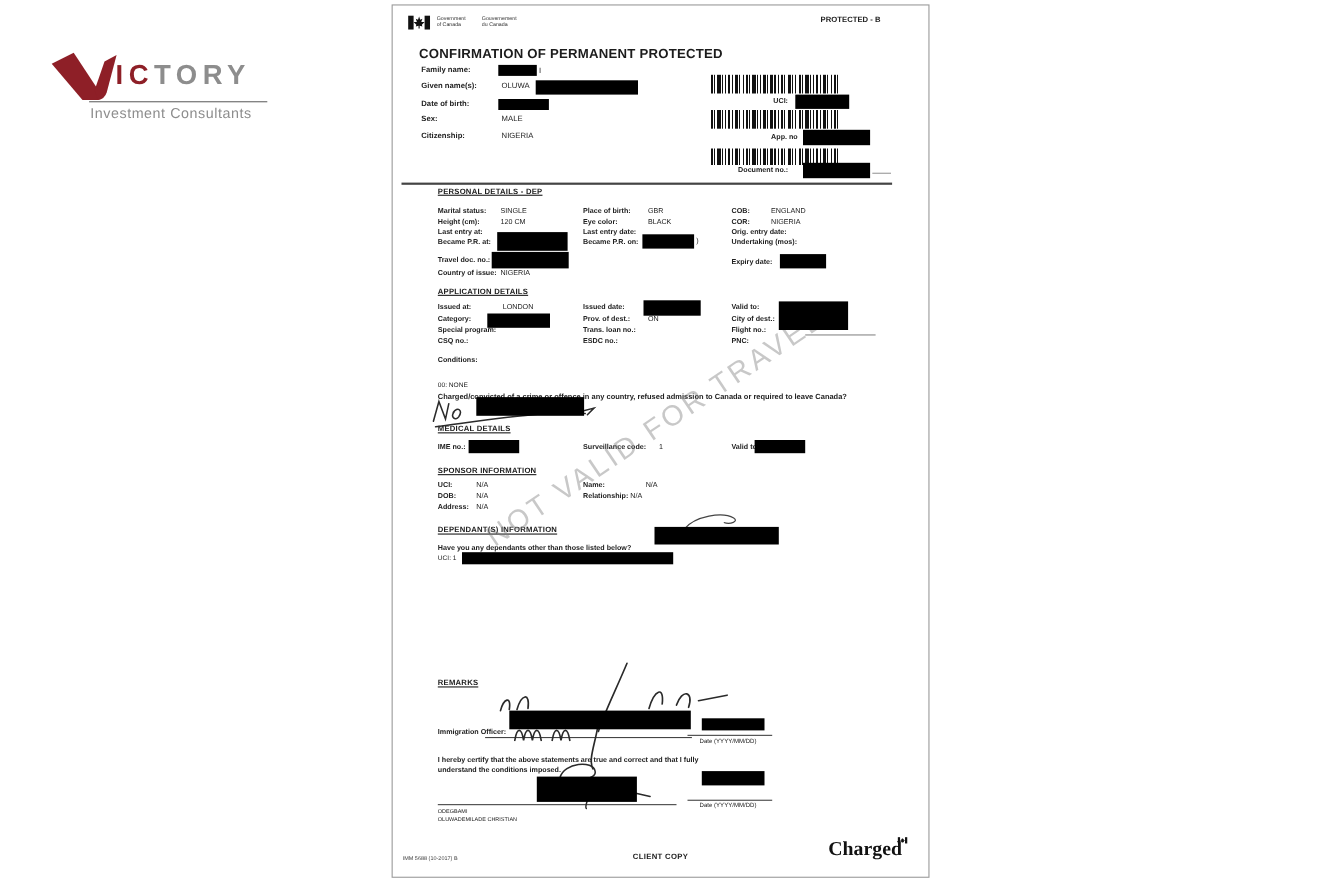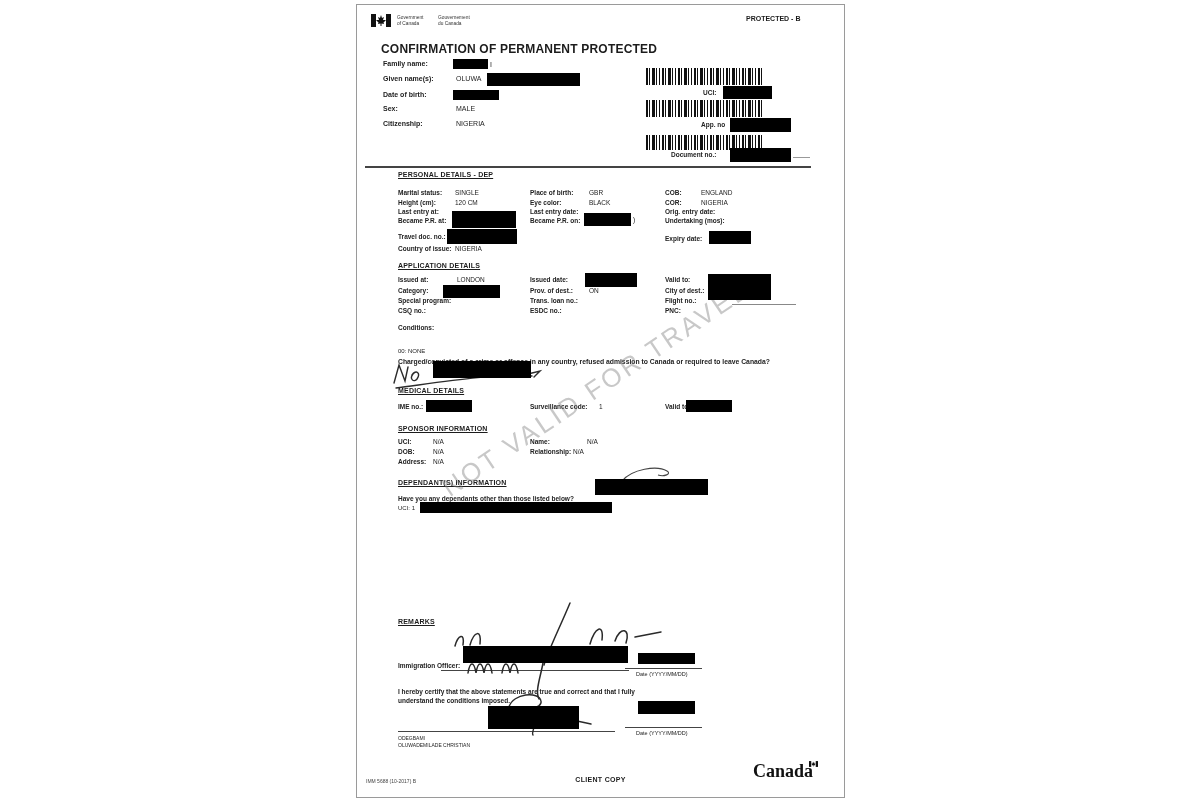--- a/index.html
+++ b/index.html
@@ -36,20 +36,31 @@
             font-size:18px;font-weight:bold;color:#111;white-space:nowrap;}
   .clientcopy{position:absolute;left:0;top:771px;width:100%;text-align:center;
               font-size:7px;font-weight:bold;letter-spacing:.3px;}
   .formno{position:absolute;left:9px;top:773px;font-size:5px;color:#444;white-space:nowrap;}
 </style>
 </head>
 <body>
 
 <div class="canvas">
 
+  <div class="vlogo">
+    <svg class="vlogo-swoosh" width="62" height="46" viewBox="0 0 62 46">
+      <path d="M2,12 L22,2 L47,40 Q49,44 44,45 L30,45 Z" fill="#8e1f27"></path>
+      <path d="M44,45 Q50,44 52,38 L61,4 L50,10 L41,36 Z" fill="#8e1f27"></path>
+    </svg>
+    <div class="vlogo-word">
+      <span style="color:#8e1f27;">IC</span><span style="color:#8d8d8d;">TORY</span>
+    </div>
+    <div class="vlogo-line"></div>
+    <div class="vlogo-sub">Investment Consultants</div>
+  </div>
 
   <div class="page">
 
     <div class="watermark">NOT VALID FOR TRAVEL</div>
 
     <svg class="sig" style="left:14px;top:9px;z-index:3;" width="20" height="13" viewBox="0 0 20 13">
       <rect x="0" y="0" width="5" height="13" fill="#111"></rect>
       <rect x="15" y="0" width="5" height="13" fill="#111"></rect>
       <path d="M10,1 L11,4 L13,3 L12,6 L15,6 L12.5,8.5 L13,10 L10.5,9.5 L10.5,12 L9.5,12 L9.5,9.5 L7,10 L7.5,8.5 L5,6 L8,6 L7,3 L9,4 Z" fill="#111"></path>
     </svg>
@@ -226,21 +237,21 @@
     <div class="rule" style="left:41px;top:726px;width:217px;"></div>
     <span class="vl" style="left:41px;top:731px;font-size:5px;">ODEGBAMI</span>
     <span class="vl" style="left:41px;top:738px;font-size:5px;">OLUWADEMILADE CHRISTIAN</span>
     <span class="redact" style="left:281px;top:696px;width:57px;height:13px;"></span>
     <div class="rule" style="left:268px;top:722px;width:77px;"></div>
     <span class="vl" style="left:279px;top:726px;font-size:5.5px;">Date (YYYY/MM/DD)</span>
 
     <div class="formno">IMM 5688 (10-2017) B</div>
     <div class="clientcopy">CLIENT COPY</div>
     <div class="wordmark">
-      <span>Canada</span><svg width="9" height="6" viewBox="0 0 20 13" style="vertical-align:top;margin-left:-4px;">
+      <span>Charged</span><svg width="9" height="6" viewBox="0 0 20 13" style="vertical-align:top;margin-left:-4px;">
         <rect x="0" y="0" width="5" height="13" fill="#111"></rect>
         <rect x="15" y="0" width="5" height="13" fill="#111"></rect>
         <path d="M10,1 L11,4 L13,3 L12,6 L15,6 L12.5,8.5 L13,10 L10.5,9.5 L10.5,12 L9.5,12 L9.5,9.5 L7,10 L7.5,8.5 L5,6 L8,6 L7,3 L9,4 Z" fill="#111"></path>
       </svg>
     </div>
 
   </div>
 </div>
 
 </body></html>

